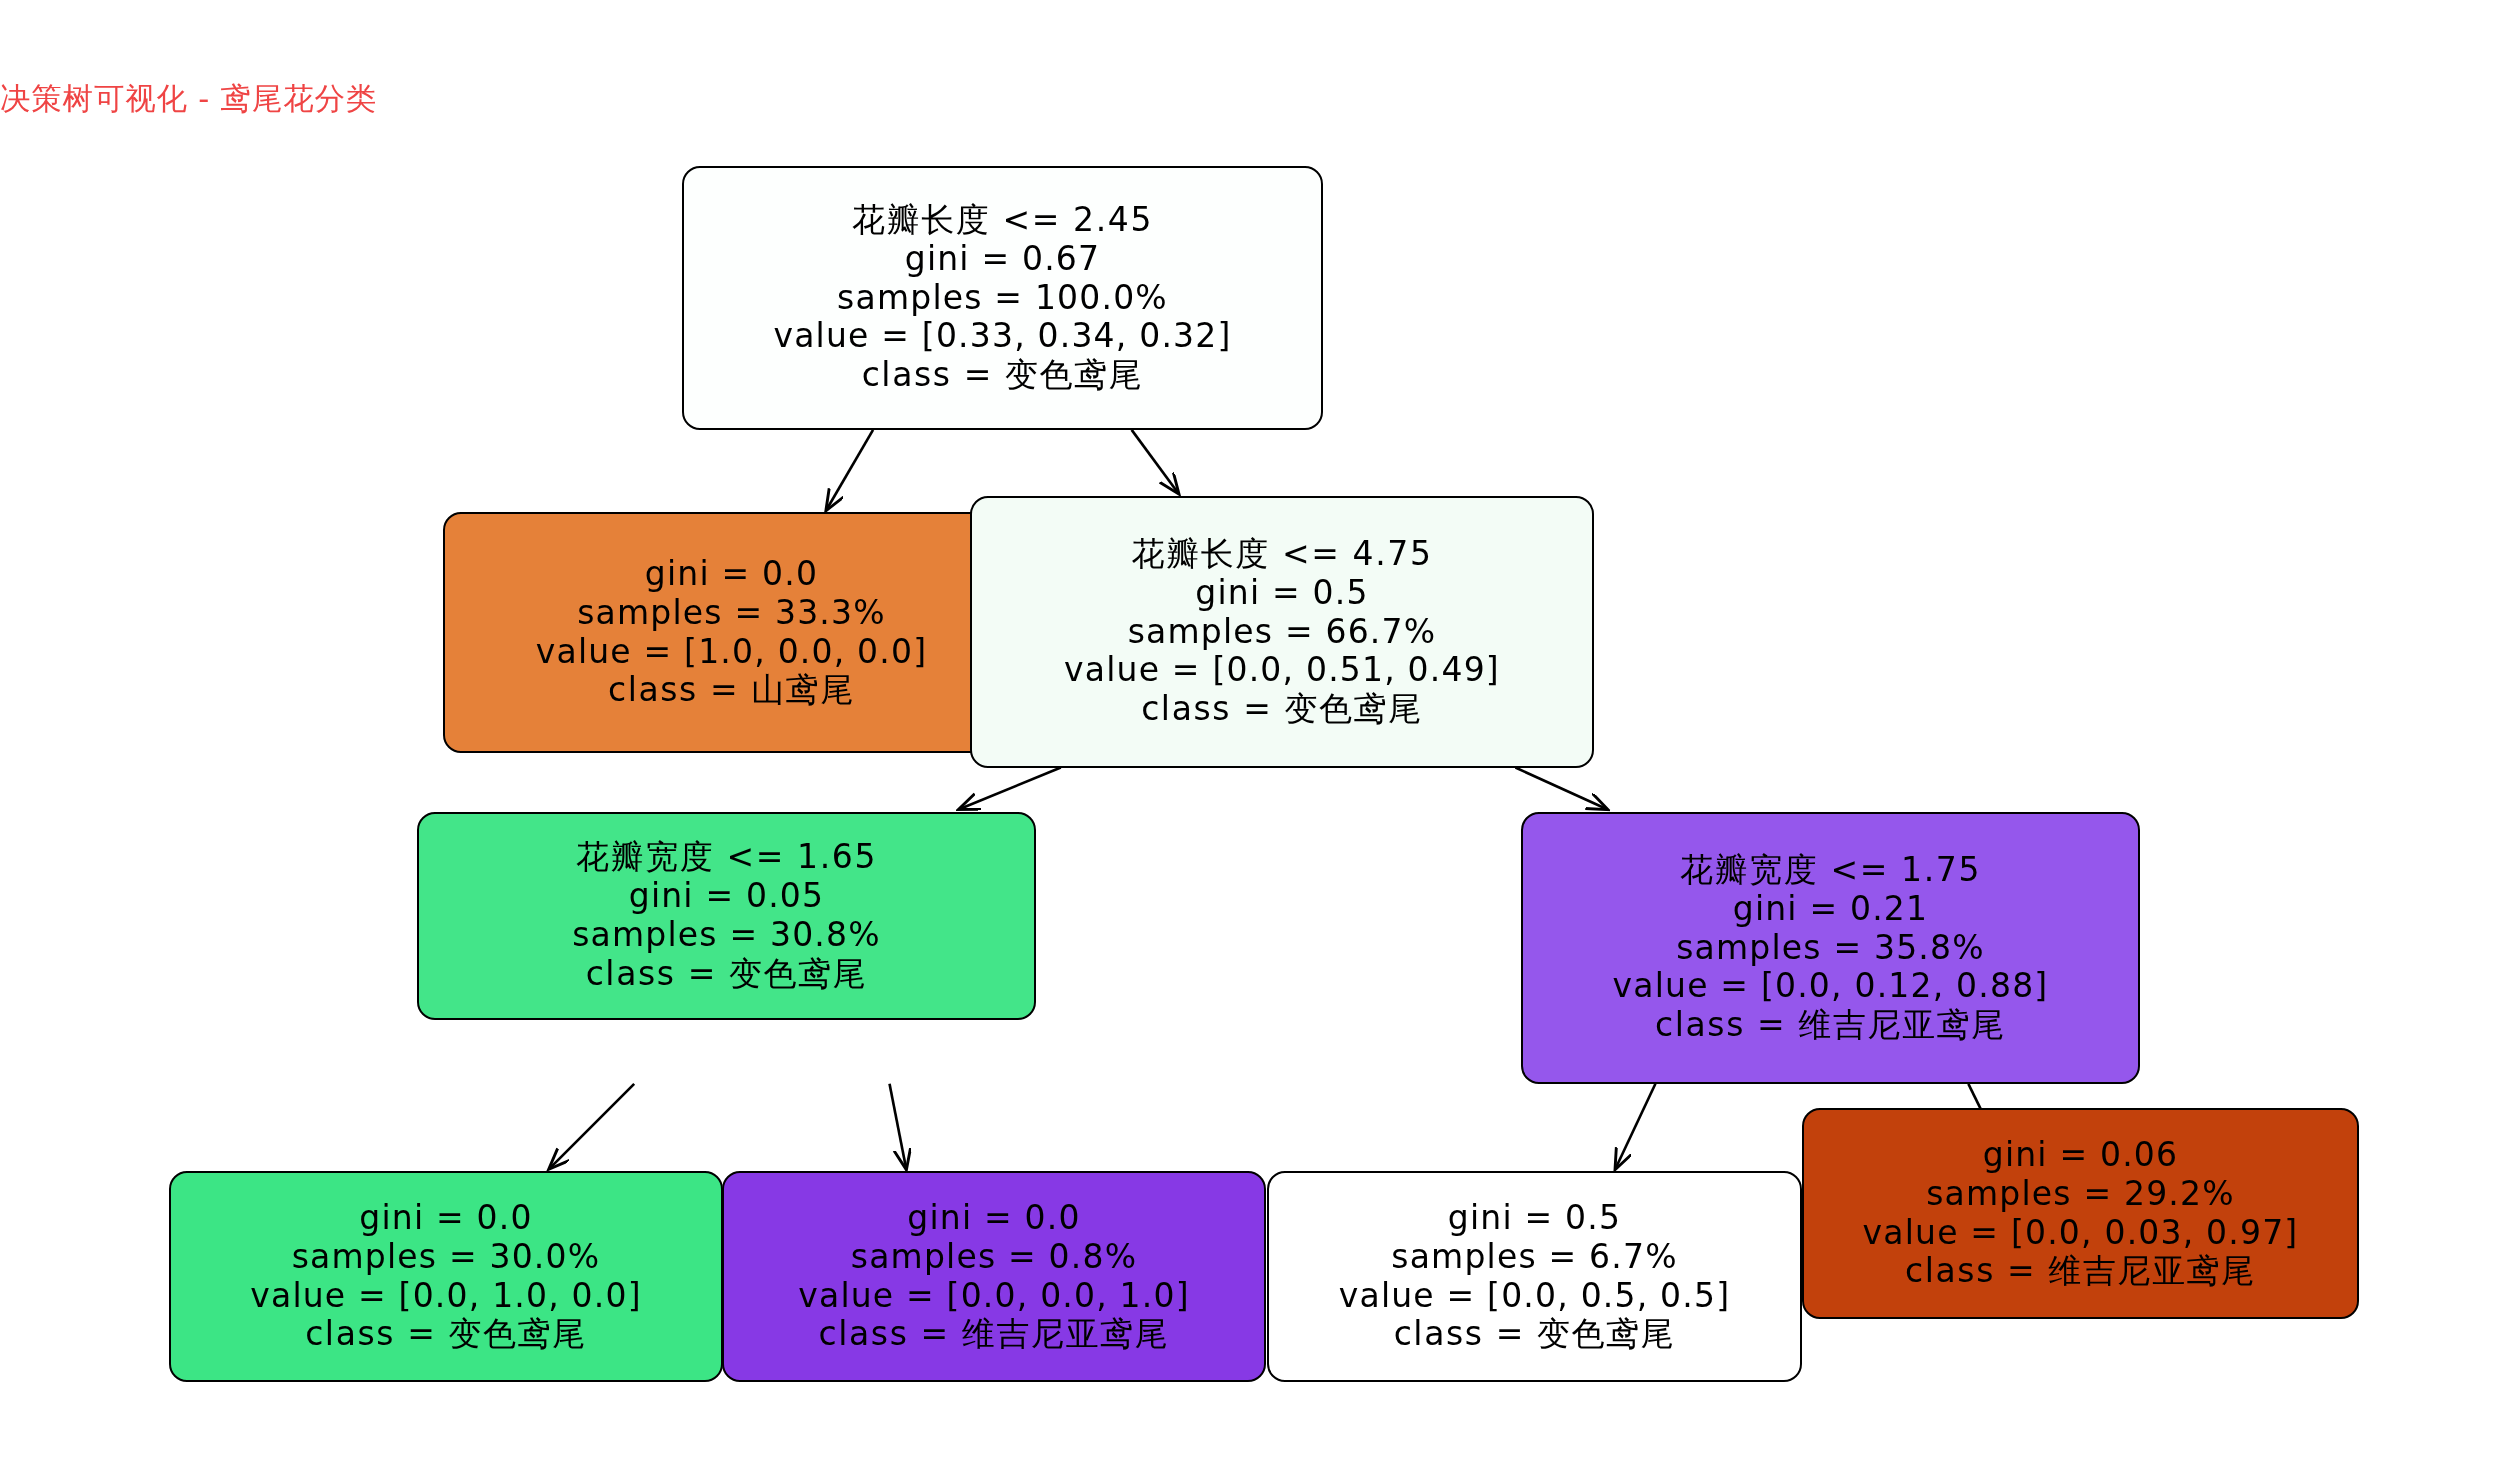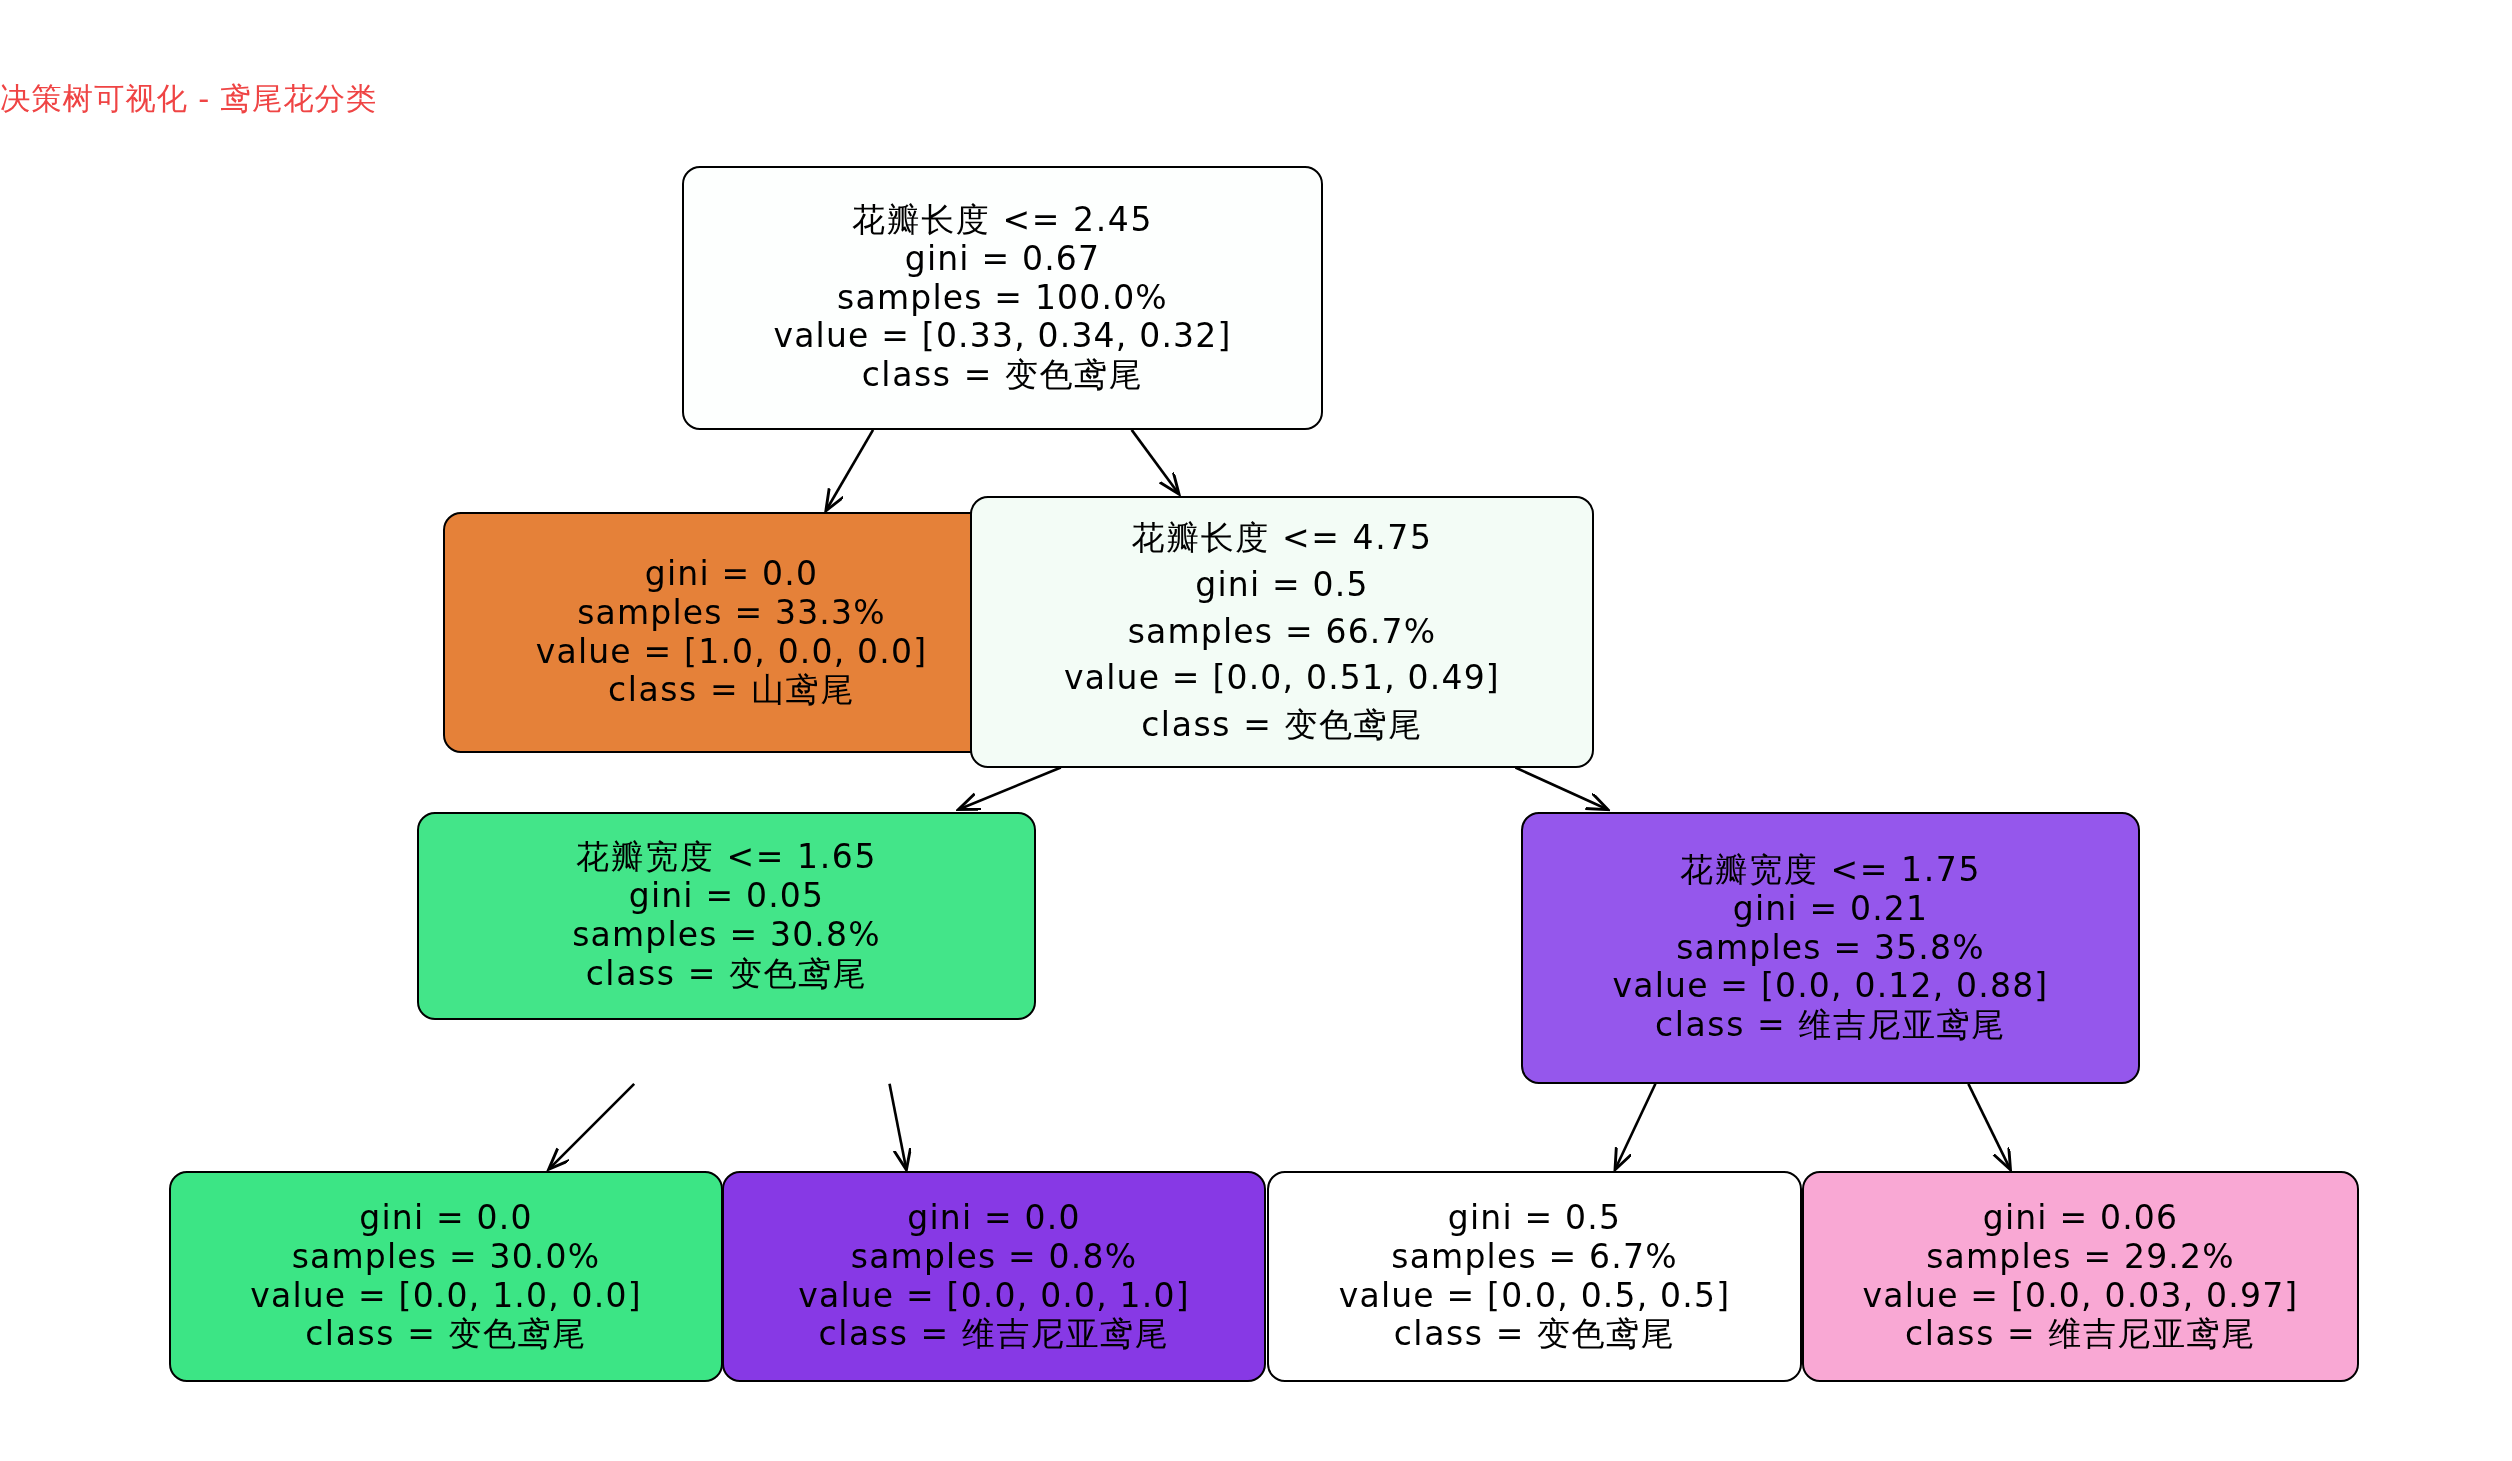--- a/index.html
+++ b/index.html
@@ -92,21 +92,21 @@
         <div class="node-line">samples = 100.0%</div>
         <div class="node-line">value = [0.33, 0.34, 0.32]</div>
         <div class="node-line cjk-line">class = 变色鸢尾</div>
       </div>
       <div class="node" style="left: 443px; top: 512px; width: 577px; height: 241px; z-index: 1; background: rgb(229, 129, 57);">
         <div class="node-line">gini = 0.0</div>
         <div class="node-line">samples = 33.3%</div>
         <div class="node-line">value = [1.0, 0.0, 0.0]</div>
         <div class="node-line cjk-line">class = 山鸢尾</div>
       </div>
-      <div class="node" style="left: 970px; top: 496px; width: 624px; height: 272px; z-index: 2; background: rgb(243, 252, 246); gap: 8px;">
+      <div class="node" style="left: 970px; top: 496px; width: 624px; height: 272px; z-index: 2; background: rgb(243, 252, 246);">
         <div class="node-line cjk-line">花瓣长度 &lt;= 4.75</div>
         <div class="node-line">gini = 0.5</div>
         <div class="node-line">samples = 66.7%</div>
         <div class="node-line">value = [0.0, 0.51, 0.49]</div>
         <div class="node-line cjk-line">class = 变色鸢尾</div>
       </div>
       <div class="node" style="left: 417px; top: 812px; width: 619px; height: 208px; z-index: 1; background: rgb(67, 229, 137);">
         <div class="node-line cjk-line">花瓣宽度 &lt;= 1.65</div>
         <div class="node-line">gini = 0.05</div>
         <div class="node-line">samples = 30.8%</div>
@@ -130,21 +130,21 @@
         <div class="node-line">samples = 0.8%</div>
         <div class="node-line">value = [0.0, 0.0, 1.0]</div>
         <div class="node-line cjk-line">class = 维吉尼亚鸢尾</div>
       </div>
       <div class="node" style="left: 1267px; top: 1171px; width: 535px; height: 211px; z-index: 1; background: rgb(255, 255, 255);">
         <div class="node-line">gini = 0.5</div>
         <div class="node-line">samples = 6.7%</div>
         <div class="node-line">value = [0.0, 0.5, 0.5]</div>
         <div class="node-line cjk-line">class = 变色鸢尾</div>
       </div>
-      <div class="node" style="left: 1802px; top: 1171px; width: 557px; height: 211px; z-index: 2; background: #f9a8d4;">
+      <div class="node" style="left: 1802px; top: 1108px; width: 557px; height: 211px; z-index: 2; background: #c2410c;">
         <div class="node-line">gini = 0.06</div>
         <div class="node-line">samples = 29.2%</div>
         <div class="node-line">value = [0.0, 0.03, 0.97]</div>
         <div class="node-line cjk-line">class = 维吉尼亚鸢尾</div>
       </div>
     </div>
 
 </div>
 
 

